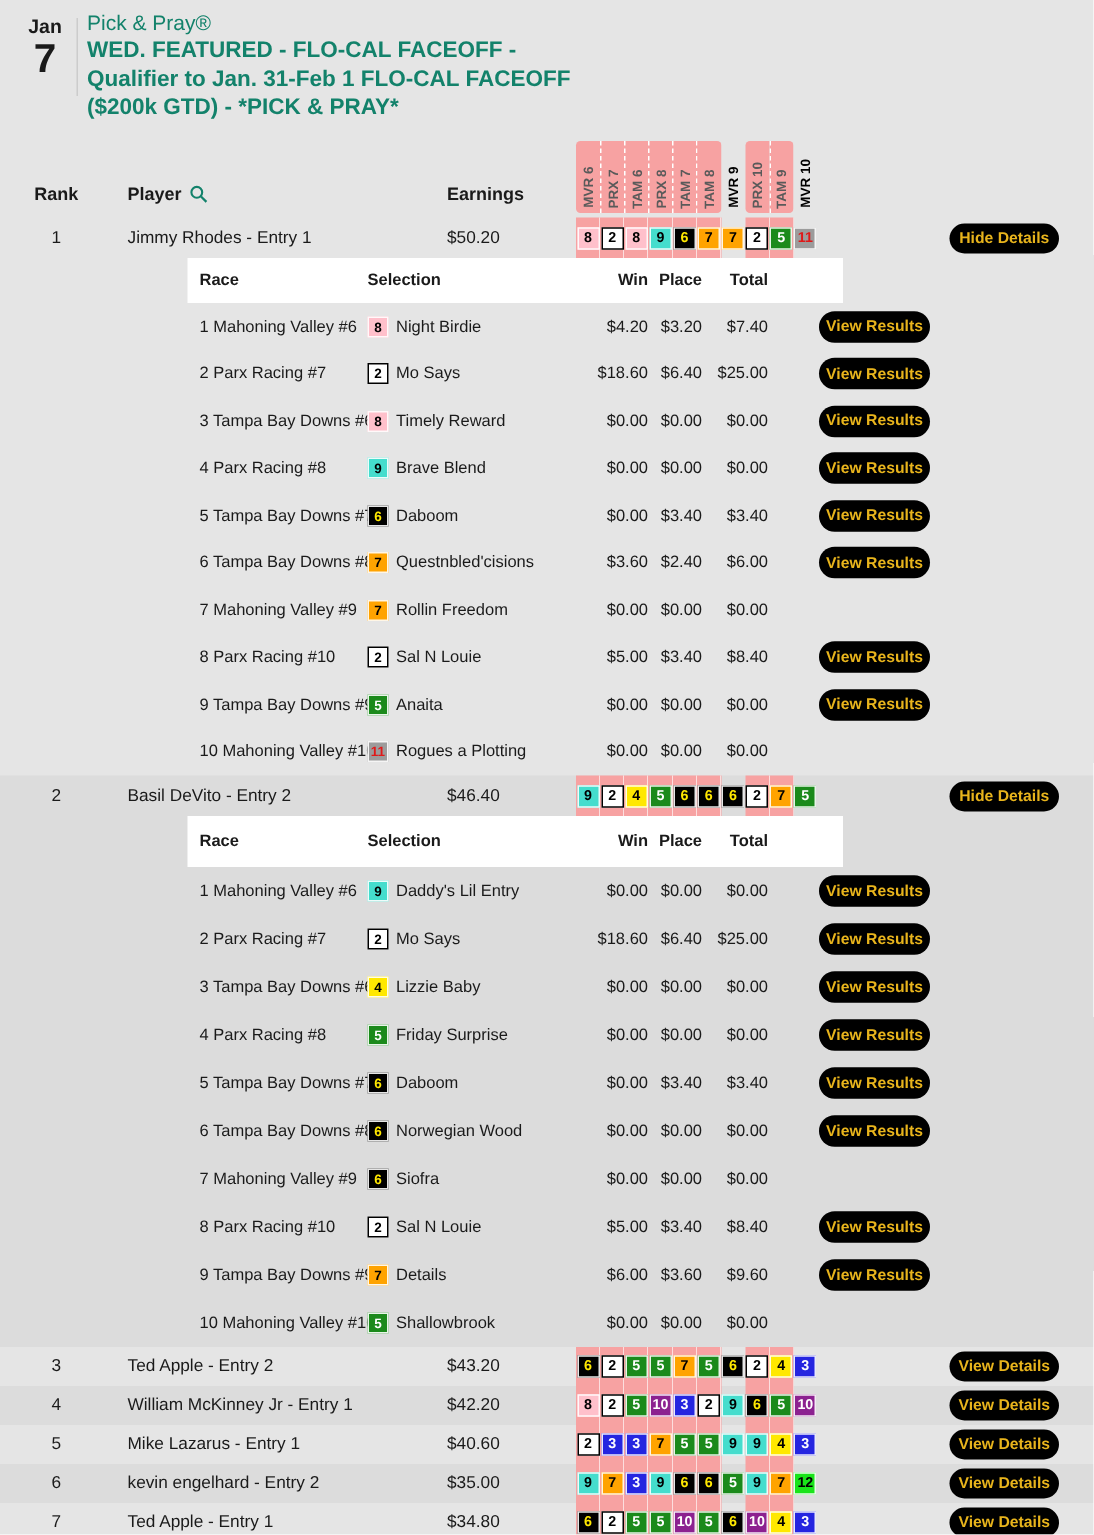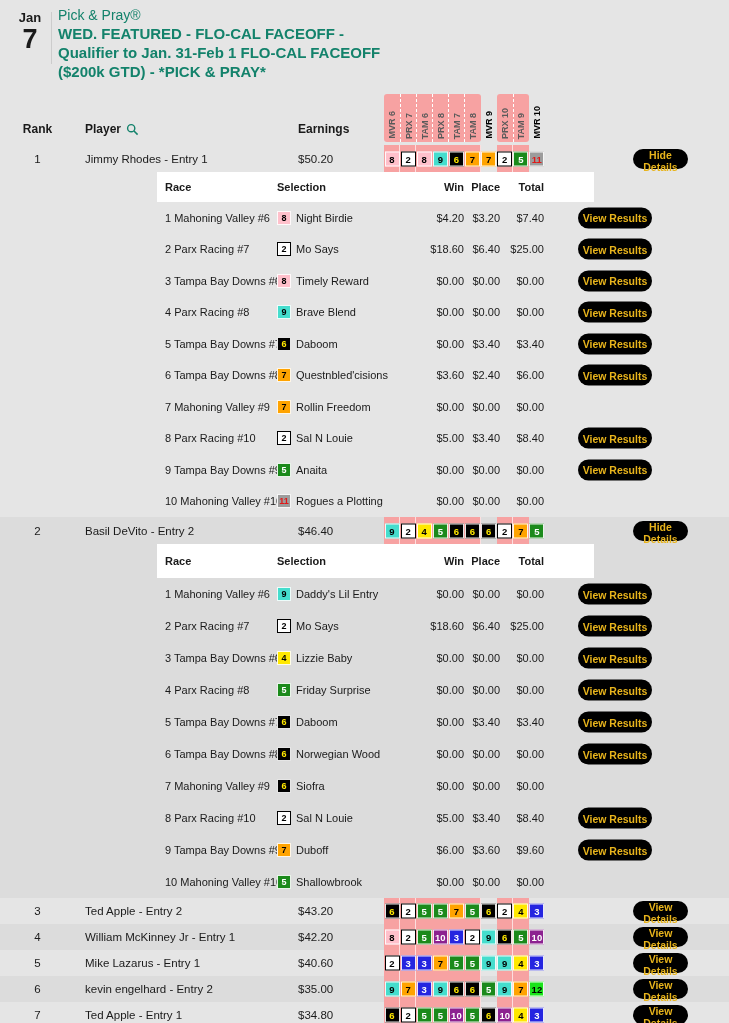--- a/index.html
+++ b/index.html
@@ -48,25 +48,25 @@
   .band{position:absolute;top:0;bottom:0;background:#f7a2a2;
         background-image:repeating-linear-gradient(to right,transparent 0 15.4px,rgba(255,255,255,.65) 15.4px 16.1px);}
   .band.a{left:0;width:96.6px;}
   .band.b{left:112.7px;width:32.2px;}
   .chip{display:inline-block;width:15px;height:15px;line-height:13.5px;text-align:center;
         font-size:9.5px;font-weight:bold;box-sizing:border-box;}
   .chip.pos{position:absolute;top:50%;transform:translateY(-50%);}
 
   .pill{background:#000;color:#e8b41c;font-weight:bold;border:none;border-radius:11px;
         font-family:"Liberation Sans", sans-serif;cursor:pointer;padding:0;}
-  .details-btn{position:absolute;left:633px;top:50%;transform:translateY(-50%);width:55px;height:20px;font-size:10.5px;}
+  .details-btn{position:absolute;left:633px;top:50%;transform:translateY(-50%);width:73px;height:20px;font-size:10.5px;}
   .results-btn{position:absolute;left:546px;top:50%;transform:translateY(-50%);width:74px;height:21px;font-size:10.5px;}
 
   
-  .details{position:relative;padding-left:32px;}
+  .details{position:relative;}
   .det-header{position:relative;height:30px;}
   .shaded .det-header{height:34px;}
   .det-header::before{content:'';position:absolute;left:125px;width:437px;top:0;bottom:0;background:#fff;}
   .det-header span{z-index:1;font-weight:bold;font-size:11px;}
   .det-row{position:relative;height:31.5px;}
   .shaded .det-row{height:32px;}
   .c-race{position:absolute;left:133px;top:50%;transform:translateY(-50%);font-size:11px;white-space:nowrap;}
   .c-sel{position:absolute;left:245px;top:50%;transform:translateY(-50%);font-size:11px;white-space:nowrap;display:flex;align-items:center;}
   .c-win{position:absolute;left:367px;width:65px;text-align:right;top:50%;transform:translateY(-50%);font-size:11px;}
   .c-place{position:absolute;left:436px;width:32px;text-align:right;top:50%;transform:translateY(-50%);font-size:11px;}
@@ -389,21 +389,21 @@
             </span>
             <span class="c-win">$5.00</span>
             <span class="c-place">$3.40</span>
             <span class="c-total">$8.40</span>
             <button class="pill results-btn">View Results</button>
           </div>
           <div class="det-row">
             <span class="c-race">9 Tampa Bay Downs #9</span>
             <span class="c-sel">
               <span class="chip selchip" style="background: rgb(255, 163, 0); color: rgb(0, 0, 0); border: 1px solid rgba(255, 255, 255, 0.9);">7</span>
-              <span>Duboff</span>
+              <span>Details</span>
             </span>
             <span class="c-win">$6.00</span>
             <span class="c-place">$3.60</span>
             <span class="c-total">$9.60</span>
             <button class="pill results-btn">View Results</button>
           </div>
           <div class="det-row">
             <span class="c-race">10 Mahoning Valley #10</span>
             <span class="c-sel">
               <span class="chip selchip" style="background: rgb(27, 138, 27); color: rgb(255, 255, 255); border: 1px solid rgba(255, 255, 255, 0.9);">5</span>

